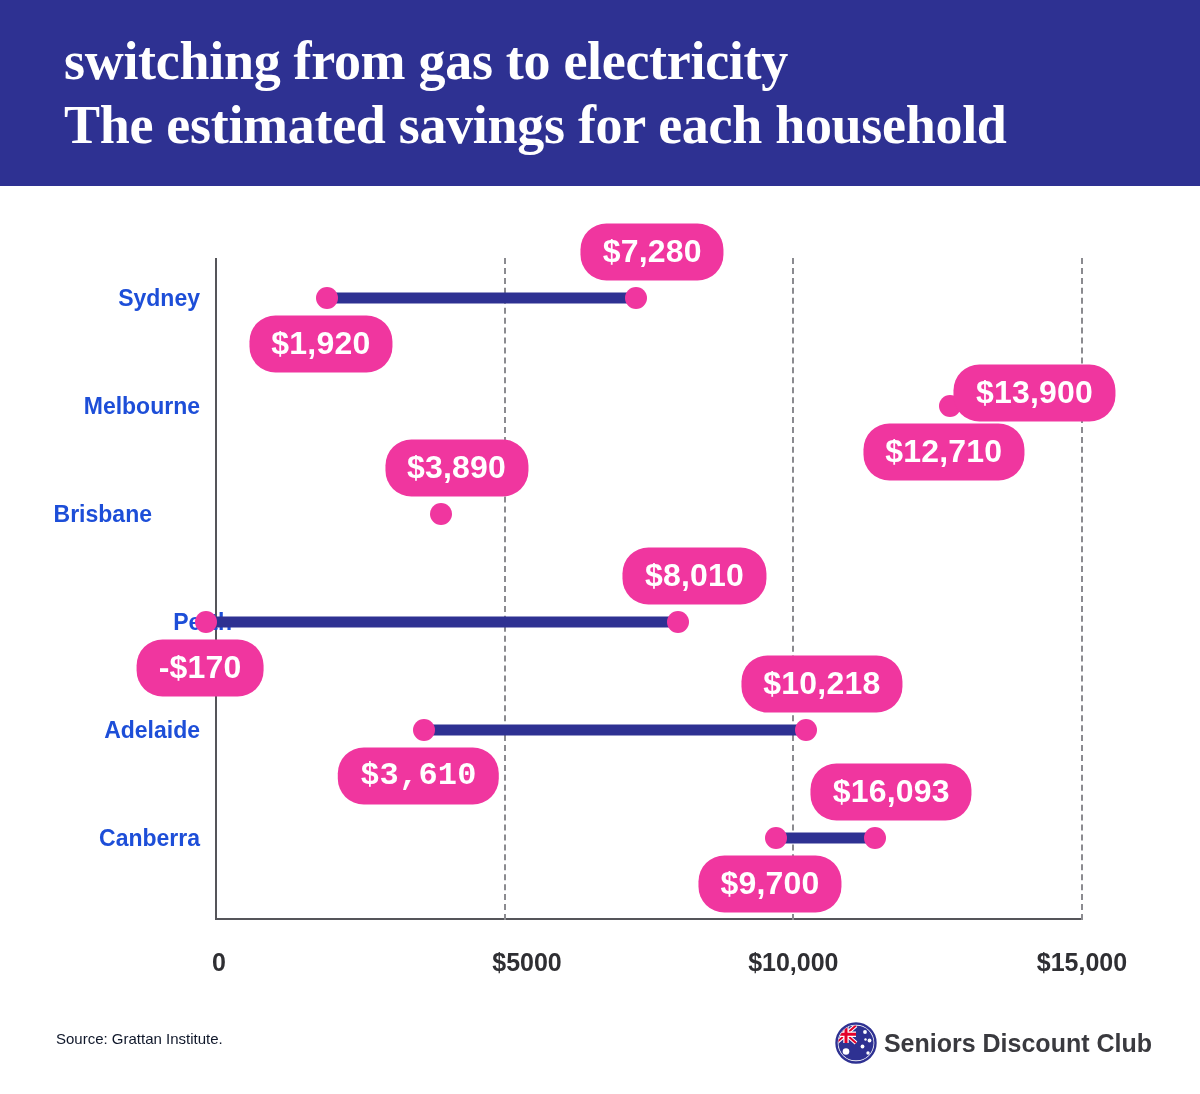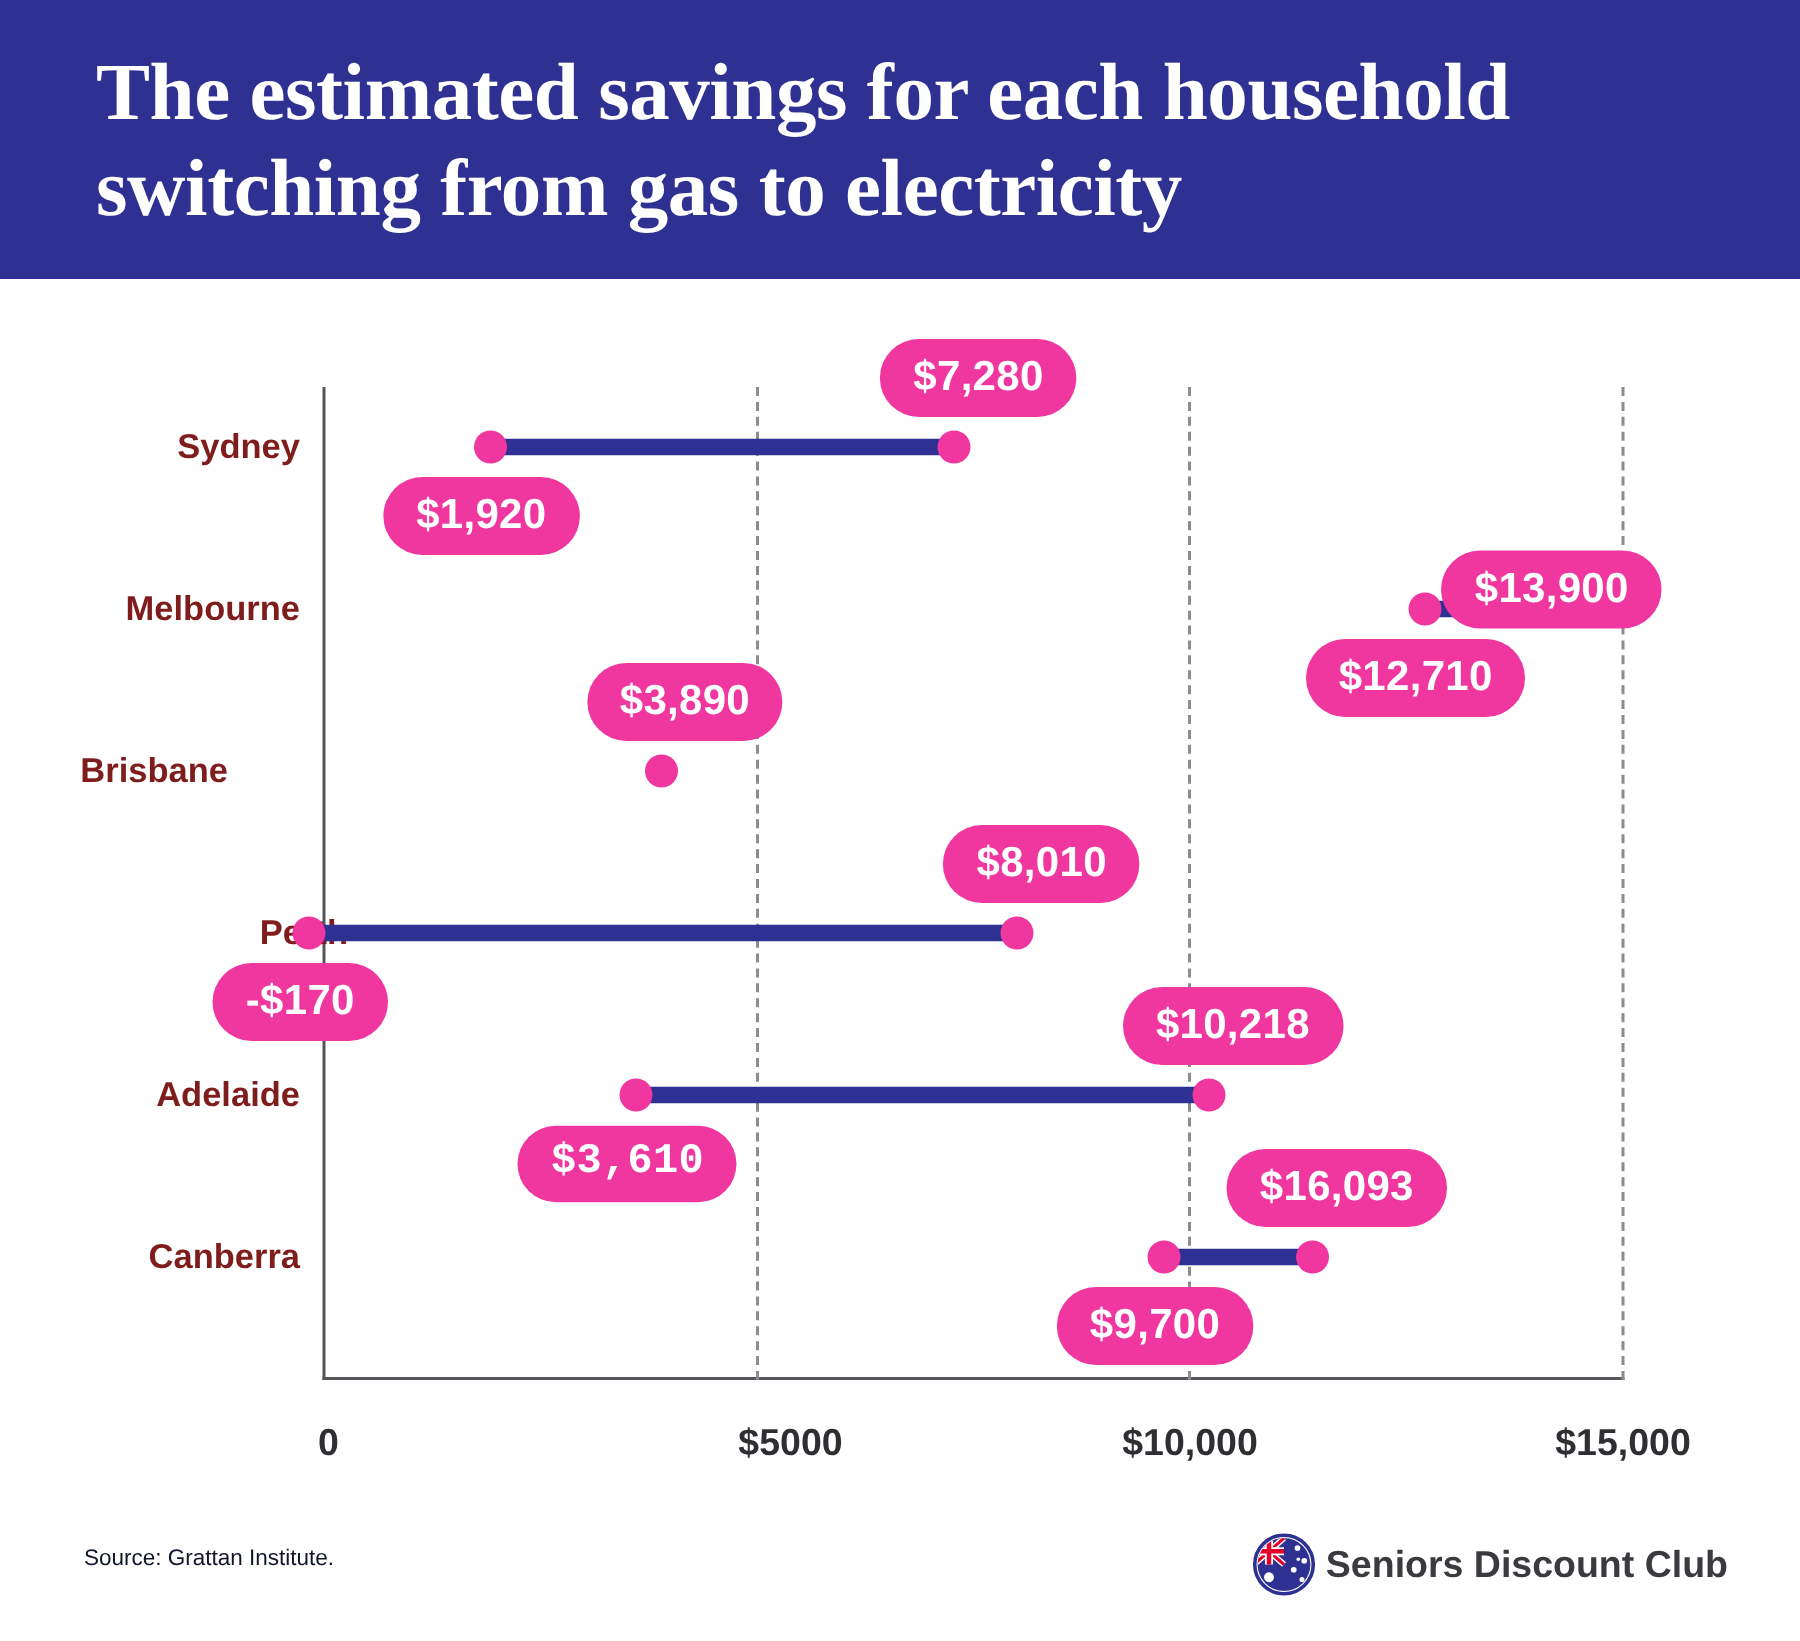--- a/index.html
+++ b/index.html
@@ -75,21 +75,21 @@
     border-left: 2px dashed #8b8b90;
   }
 
   .cat-label {
     position: absolute;
     right: 0;
     width: 190px;
     text-align: right;
     font-size: 23px;
     font-weight: bold;
-    color: #7f1d1d;
+    color: #1d4ed8;
     transform: translateY(-50%);
     white-space: nowrap;
   }
 
   .tick-label {
     position: absolute;
     top: 762px;
     font-size: 25px;
     font-weight: bold;
     color: #2f2f33;
@@ -110,21 +110,21 @@
     border-radius: 50%;
     background: #F0369F;
     transform: translate(-50%, -50%);
   }
   .pill {
     position: absolute;
     background: #F0369F;
     color: #ffffff;
     border-radius: 26px;
     padding: 9px 22px 11px 22px;
-    font-size: 28px;
+    font-size: 32px;
     font-weight: bold;
     white-space: nowrap;
     transform: translate(-50%, -50%);
     letter-spacing: 0.2px;
     text-align: right;
   }
 
   
   .source {
     position: absolute;
@@ -154,22 +154,22 @@
     flex: 0 0 42px;
   }
 </style>
 </head>
 <body>
 
 <div id="page">
 
   <div class="header-band">
     <div class="header-title">
+      <span class="line">switching from gas to electricity</span>
       <span class="line">The estimated savings for each household</span>
-      <span class="line">switching from gas to electricity</span>
     </div>
   </div>
 
   <div class="plot" id="plot">
     <div class="axis-y"></div>
     <div class="axis-x"></div>
     <div id="gridlines">
         <div class="gridline" style="left: 503.667px;"></div>
         <div class="gridline" style="left: 792.333px;"></div>
         <div class="gridline" style="left: 1081px;"></div>

